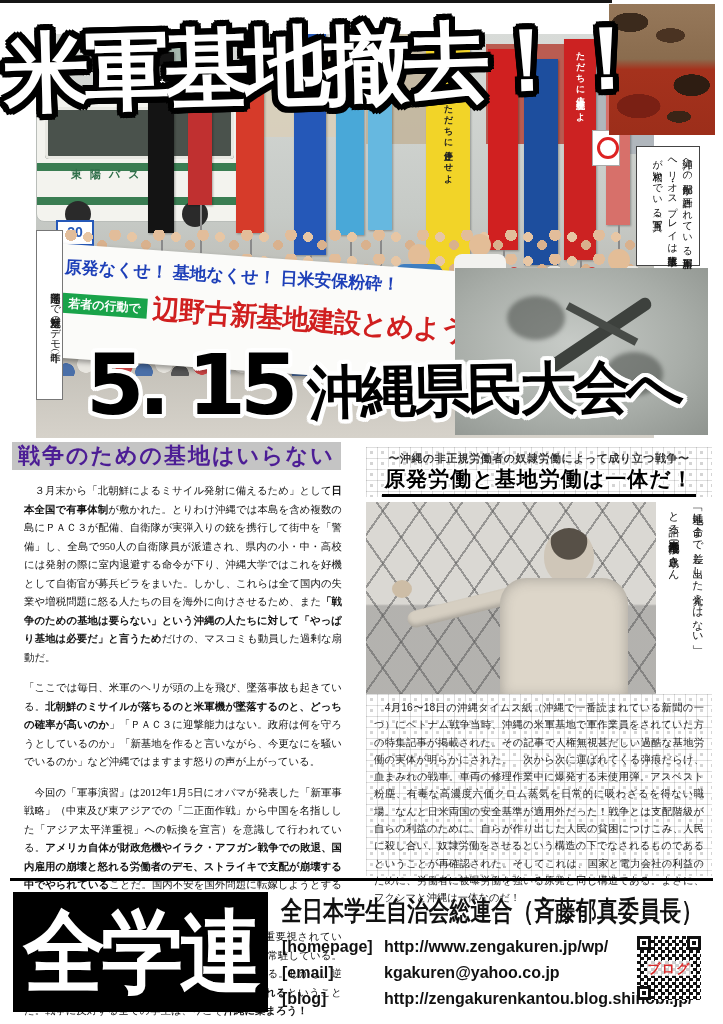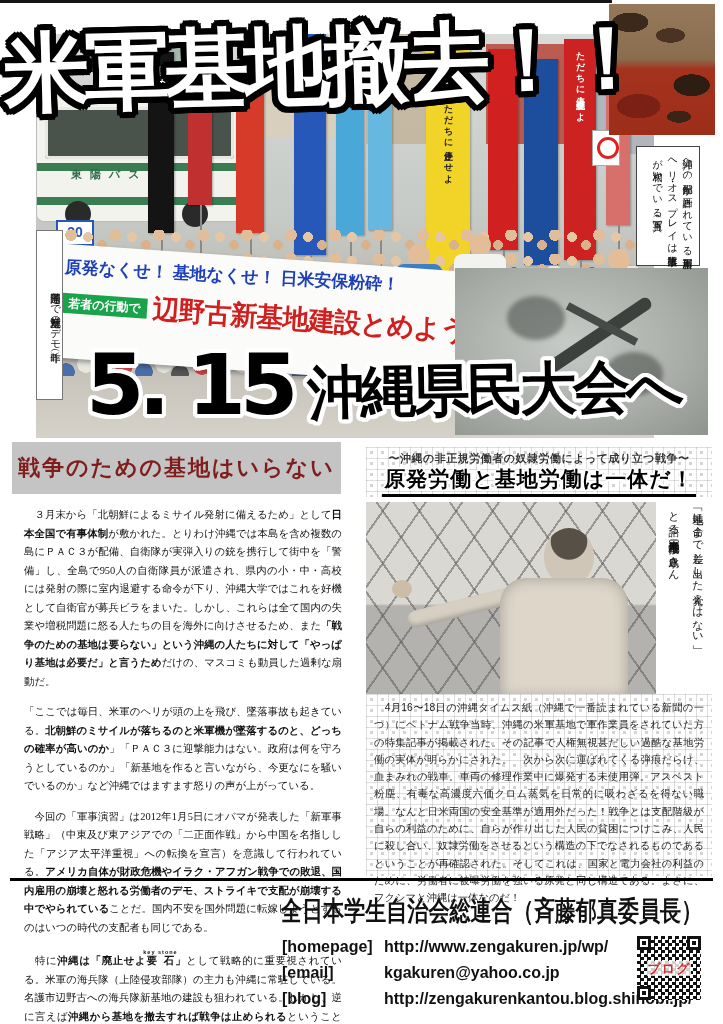--- a/index.html
+++ b/index.html
@@ -88,22 +88,22 @@
     text-shadow:-4px 0 #fff,4px 0 #fff,0 -4px #fff,0 4px #fff,-3px -3px #fff,-3px 3px #fff,3px -3px #fff,3px 3px #fff,
       -4px -2px #fff,-4px 2px #fff,4px -2px #fff,4px 2px #fff,-2px -4px #fff,2px -4px #fff,-2px 4px #fff,2px 4px #fff;}
   .main-title{left:4px;top:8px;width:640px;font-size:86px;letter-spacing:-6px;transform:rotate(-1.5deg);
       white-space:nowrap;z-index:6;}
   .date-515{left:86px;top:336px;font-size:84px;letter-spacing:-6px;z-index:5;white-space:nowrap;text-align:right;}
   .slogan{left:308px;top:352px;font-size:57px;letter-spacing:-4px;z-index:5;white-space:nowrap;
       transform:rotate(-1deg);}
 
   
   .left-col{left:12px;top:442px;width:342px;}
-  .lc-heading{display:inline-block;background:#c4c4c4;color:#7f1d1d;
-      font:bold 22px/28px "Liberation Sans","DejaVu Sans",sans-serif;letter-spacing:2px;padding:12px 6px;}
+  .lc-heading{display:inline-block;background:#c4c4c4;color:#4c1d95;
+      font:bold 22px/28px "Liberation Sans","DejaVu Sans",sans-serif;letter-spacing:2px;padding:0 6px;}
   .lc-text{margin-top:3px;font-size:10.4px;line-height:18.5px;text-align:justify;letter-spacing:0;}
   .lc-text p{margin:12px;}
   .em{font-family:"Liberation Sans","DejaVu Sans",sans-serif;font-weight:bold;}
   ruby rt{font-size:5.5px;font-family:"Liberation Sans",sans-serif;letter-spacing:1px;}
 
   .pattern{background-color:#fff;
     background-image:linear-gradient(rgba(0,0,0,.13) 1px,transparent 1px),
       linear-gradient(90deg,rgba(0,0,0,.13) 1px,transparent 1px),
       radial-gradient(rgba(0,0,0,.17) 1.5px,transparent 2px);
     background-size:11px 11px,11px 11px,11px 11px;}
@@ -261,20 +261,23 @@
   <div class="abs vtext worker-cap">
     <span>「基地に命まで差し出した覚えはない」</span>
     <span>と語る元米軍基地溶接工の水島さん</span>
   </div>
 
   <div class="abs rc-body pattern">
     <p>　4月16〜18日の沖縄タイムス紙（沖縄で一番読まれている新聞の一つ）にベトナム戦争当時、沖縄の米軍基地で軍作業員をされていた方の特集記事が掲載された。その記事で人権無視甚だしい過酷な基地労働の実体が明らかにされた。　次から次に運ばれてくる弾痕だらけ、血まみれの戦車。車両の修理作業中に爆発する未使用弾。アスベスト粉塵、有毒な高濃度六価クロム蒸気を日常的に吸わざるを得ない職場。なんと日米両国の安全基準が適用外だった！戦争とは支配階級が自らの利益のために、自らが作り出した人民の貧困につけこみ、人民に殺し合い、奴隷労働をさせるという構造の下でなされるものであるということが再確認された。そしてこれは、国家と電力会社の利益のために、労働者に被曝労働を強いる原発と同じ構造である。まさに、フクシマと沖縄は一体なのだ！</p>
   </div>
 
   <div class="abs footer-rule"></div>
+  <div class="abs org-box">
+    <span class="org-short">全学連</span>
+  </div>
   <div class="abs org-full">全日本学生自治会総連合（斉藤郁真委員長）</div>
   <div class="abs contacts">
     <div class="row">
       <span class="lab">[homepage]</span>
       <span>http://www.zengakuren.jp/wp/</span>
     </div>
     <div class="row">
       <span class="lab">[email]</span>
       <span>kgakuren@yahoo.co.jp</span>
     </div>

